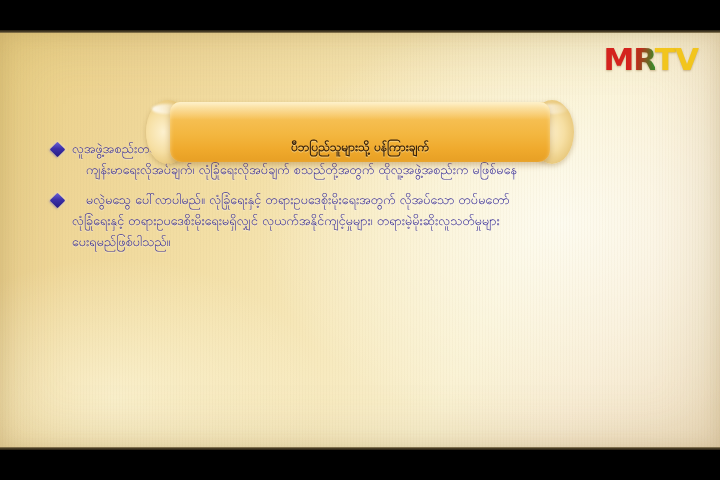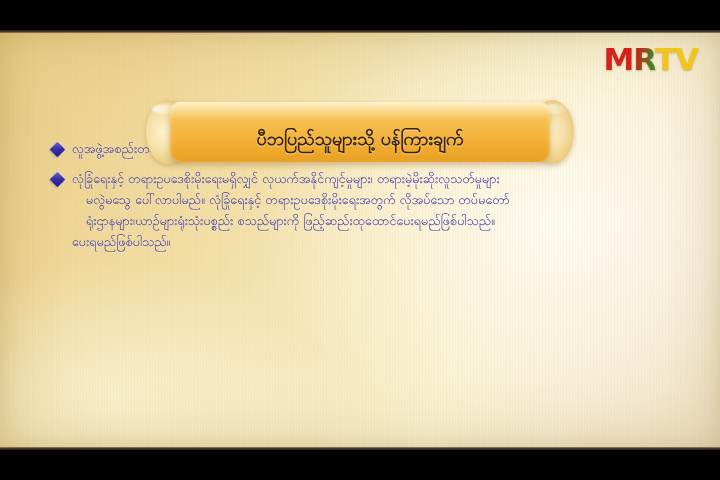--- a/index.html
+++ b/index.html
@@ -70,23 +70,23 @@
   .curl-l{left:-6px;}
   .curl-r{right:-6px;}
   .curl-hl{
     position:absolute;top:4px;width:30px;height:10px;border-radius:50%;
     background:linear-gradient(90deg,rgba(255,255,255,.85),rgba(255,255,255,.1));
     filter:blur(1px);
   }
   .curl-hl-l{left:6px;}
   .curl-hl-r{right:6px;}
   .banner-title{
-    position:absolute;left:30px;right:30px;top:8px;height:60px;
+    position:absolute;left:30px;right:30px;top:16px;height:60px;
     display:flex;align-items:center;justify-content:center;
-    font-size:18px;font-weight:bold;color:#3a2208;
+    font-size:12px;font-weight:bold;color:#3a2208;
     text-shadow:0 1px 1px rgba(255,235,180,.7);
     white-space:nowrap;
   }
 
   
   .content{position:absolute;left:52px;top:106px;width:624px;z-index:10;}
   .bullet-row{display:flex;align-items:flex-start;margin-bottom:9px;}
   .diamond{
     flex:0 0 auto;width:11px;height:11px;margin-top:6px;margin-right:9px;
     background:linear-gradient(135deg,#6b63d8 0%,#3b2fa8 45%,#241a82 100%);
@@ -130,29 +130,29 @@
       <div class="banner"></div>
       <div class="banner-title">ပီဘပြည်သူများသို့ ပန်ကြားချက်</div>
     </div>
 
     <div class="content">
 
       <div class="bullet-row">
         <div class="diamond"></div>
         <div class="para">
           <span class="ln">လူအဖွဲ့အစည်းတစ်ခုဖြစ်လာလျှင် စားဝတ်နေရေးလိုအပ်ချက်၊ ဆက်သွယ်သွားလာရေး လိုအပ်ချက်၊</span>
+          <span class="ln ind">ကျန်းမာရေးလိုအပ်ချက်၊ လုံခြုံရေးလိုအပ်ချက် စသည်တို့အတွက် ထိုလူ့အဖွဲ့အစည်းက မဖြစ်မနေ</span>
         </div>
       </div>
 
       <div class="bullet-row">
         <div class="diamond"></div>
         <div class="para">
+          <span class="ln ind">မလွဲမသွေ ပေါ်လာပါမည်။ လုံခြုံရေးနှင့် တရားဥပဒေစိုးမိုးရေးအတွက် လိုအပ်သော တပ်မတော်</span>
           <span class="ln">လုံခြုံရေးနှင့် တရားဥပဒေစိုးမိုးရေးမရှိလျှင် လုယက်အနိုင်ကျင့်မှုများ၊ တရားမဲ့မိုးဆိုးလူသတ်မှုများ</span>
-          <span class="ln ind">မလွဲမသွေ ပေါ်လာပါမည်။ လုံခြုံရေးနှင့် တရားဥပဒေစိုးမိုးရေးအတွက် လိုအပ်သော တပ်မတော်</span>
-          <span class="ln ind">ရုံးဌာနများ၊ယာဉ်များရုံးသုံးပစ္စည်း စသည်များကို ဖြည့်ဆည်းထုထောင်ပေးရမည်ဖြစ်ပါသည်။</span>
           <span class="ln">ပေးရမည်ဖြစ်ပါသည်။</span>
         </div>
       </div>
 
     </div>
 
     <div class="vignette"></div>
   </div>
 
   <div class="bar-edge-bottom"></div>

